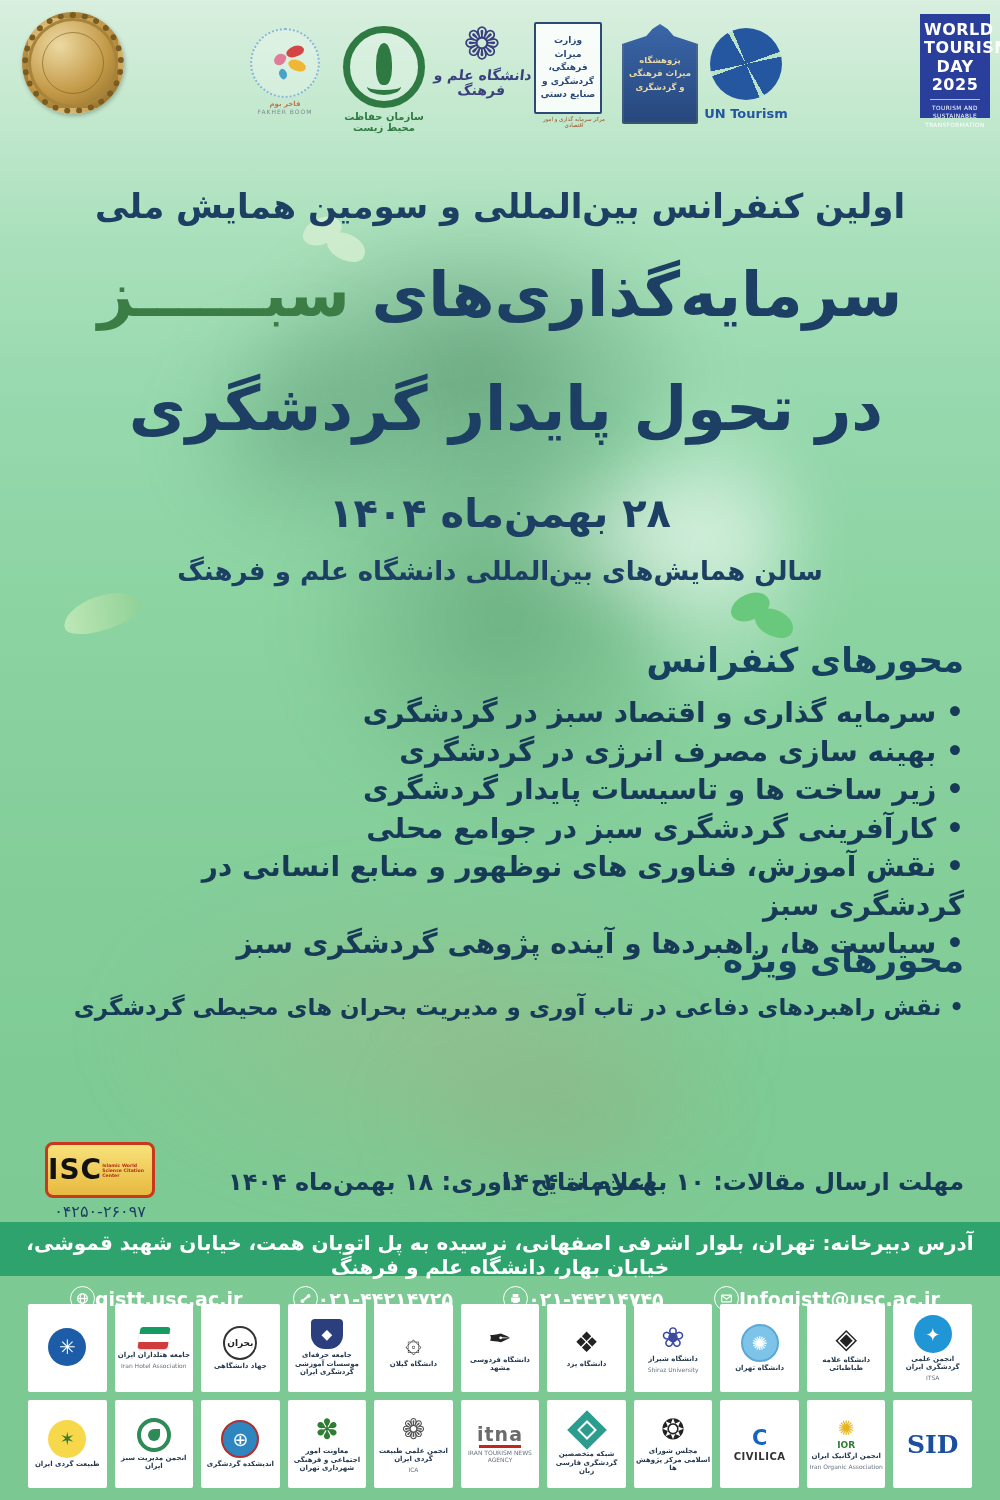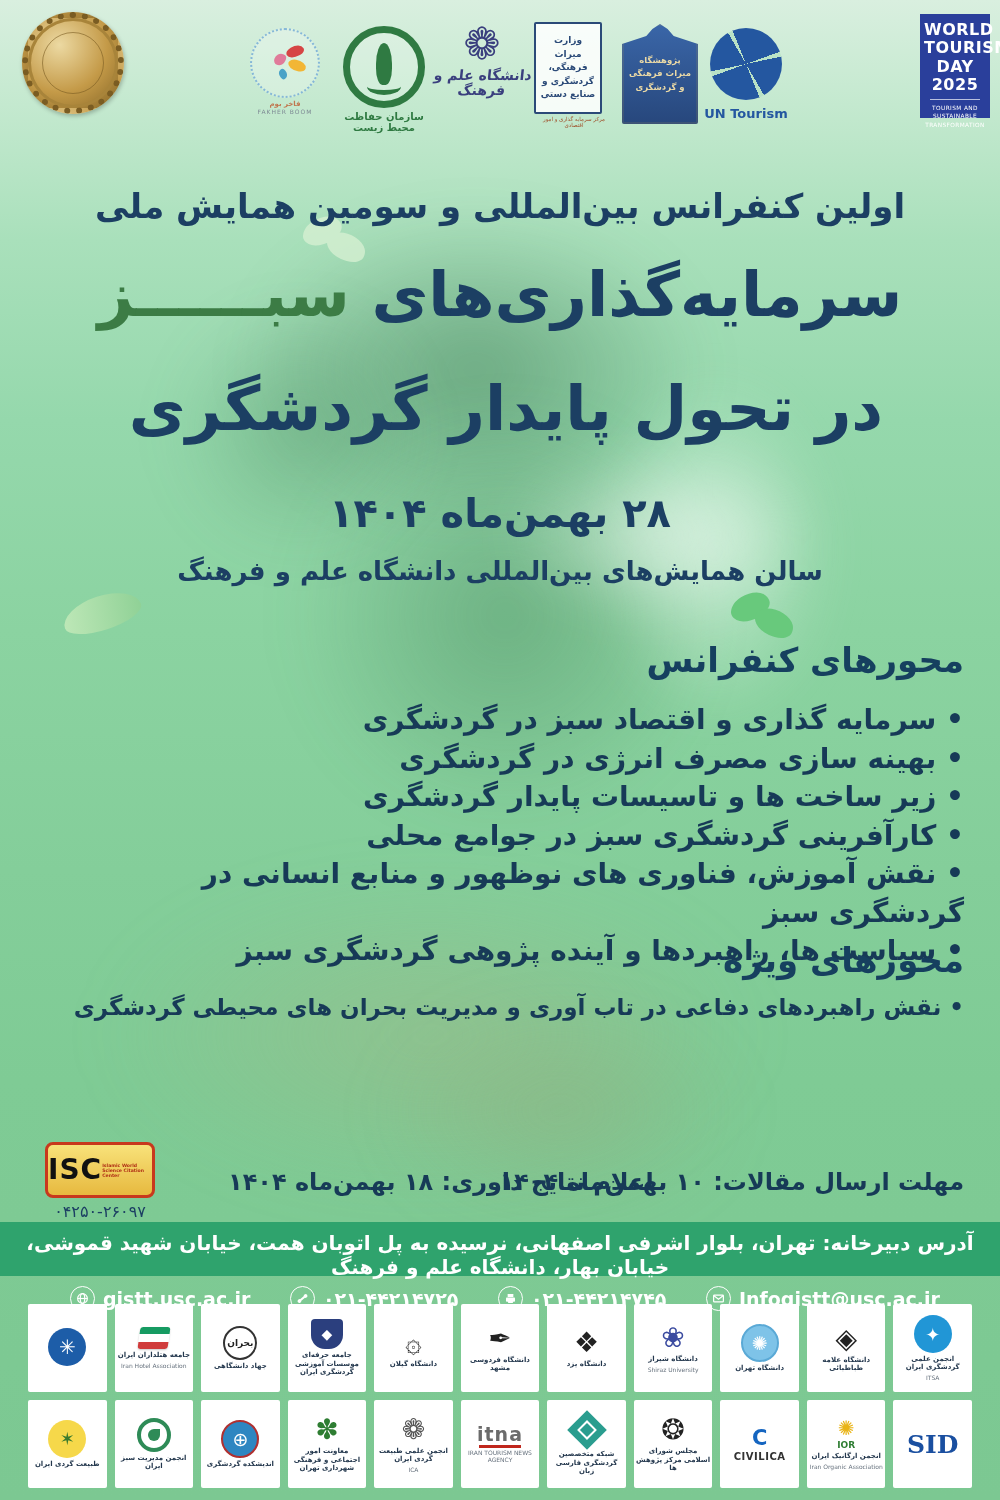--- a/index.html
+++ b/index.html
@@ -73,21 +73,21 @@
   .navy{ color:#1c3f63; }
   .kicker{ position:absolute; left:0; right:0; top:186px; text-align:center; font-size:34px; font-weight:800; direction:rtl; }
   .main1{ position:absolute; left:0; right:0; top:258px; text-align:center; font-size:62px; font-weight:800; direction:rtl; }
   .main1 .green{ color:#3c7c45; }
   .main2{ position:absolute; left:12px; right:0; top:372px; text-align:center; font-size:62px; font-weight:800; direction:rtl; }
   .date{ position:absolute; left:0; right:0; top:490px; text-align:center; font-size:40px; font-weight:800; direction:rtl; }
   .venue{ position:absolute; left:0; right:0; top:556px; text-align:center; font-size:26px; font-weight:700; direction:rtl; }
 
   
   .topics{ position:absolute; right:36px; left:60px; top:640px; direction:rtl; text-align:right; }
-  .topics h2{ font-size:34px; font-weight:800; color:#16405f; margin-bottom:21px; }
+  .topics h2{ font-size:34px; font-weight:800; color:#16405f; margin-bottom:14px; }
   .topics ul{ list-style:none; }
   .topics li{ font-size:28px; font-weight:700; color:#173a57; line-height:38.5px; }
   .topics li::before{ content:"• "; }
   .special{ position:absolute; right:36px; left:30px; top:940px; direction:rtl; text-align:right; }
   .special h2{ font-size:34px; font-weight:800; color:#16405f; margin-bottom:14px; }
   .special li{ list-style:none; font-size:23px; font-weight:700; color:#173a57; }
   .special li::before{ content:"• "; }
 
   
   .iscbox{ position:absolute; left:45px; top:1142px; width:110px; height:56px; border:3px solid #c8381d; border-radius:8px;
@@ -95,21 +95,21 @@
   .iscbox .t{ font-size:28px; font-weight:800; color:#111; line-height:26px; letter-spacing:1px; }
   .iscbox .s{ font-size:4.6px; color:#b03015; font-weight:700; }
   .isccode{ position:absolute; left:30px; top:1202px; width:140px; text-align:center; font-size:16px; font-weight:400; color:#1c3f63; direction:ltr; }
   .dl-res{ position:absolute; left:228px; top:1168px; font-size:24px; font-weight:800; color:#173a57; direction:rtl; }
   .dl-sub{ position:absolute; right:36px; top:1168px; font-size:24px; font-weight:800; color:#173a57; direction:rtl; }
 
   
   .bar{ position:absolute; left:0; right:0; top:1222px; height:54px; background:#2fa36d; color:#fff; }
   .bar .addr{ text-align:center; direction:rtl; font-size:20px; font-weight:800; margin-top:9px; }
   .bar .row{ display:flex; direction:ltr; justify-content:space-between; padding:7px 60px 0 70px; align-items:center; }
-  .citem{ display:flex; align-items:center; gap:8px; font-size:19px; font-weight:600; }
+  .citem{ display:flex; align-items:center; gap:0; font-size:19px; font-weight:600; }
   .citem .num{ direction:ltr; }
   .cic{ width:25px; height:25px; border:1.7px solid #fff; border-radius:50%; display:flex; align-items:center; justify-content:center; flex:none; }
   .cic svg{ width:15px; height:15px; stroke:#fff; fill:none; stroke-width:1.6; }
   .cic svg .f{ fill:#fff; stroke:none; }
 
   
   .lrow{ position:absolute; left:28px; right:28px; display:grid; grid-template-columns:repeat(11,1fr); gap:8px; height:88px; }
   .lrow1{ top:1304px; } .lrow2{ top:1400px; }
   .tile{ background:#fff; border-radius:2px; display:flex; flex-direction:column; align-items:center; justify-content:center;
     gap:2px; padding:3px 2px; text-align:center; overflow:hidden; }

